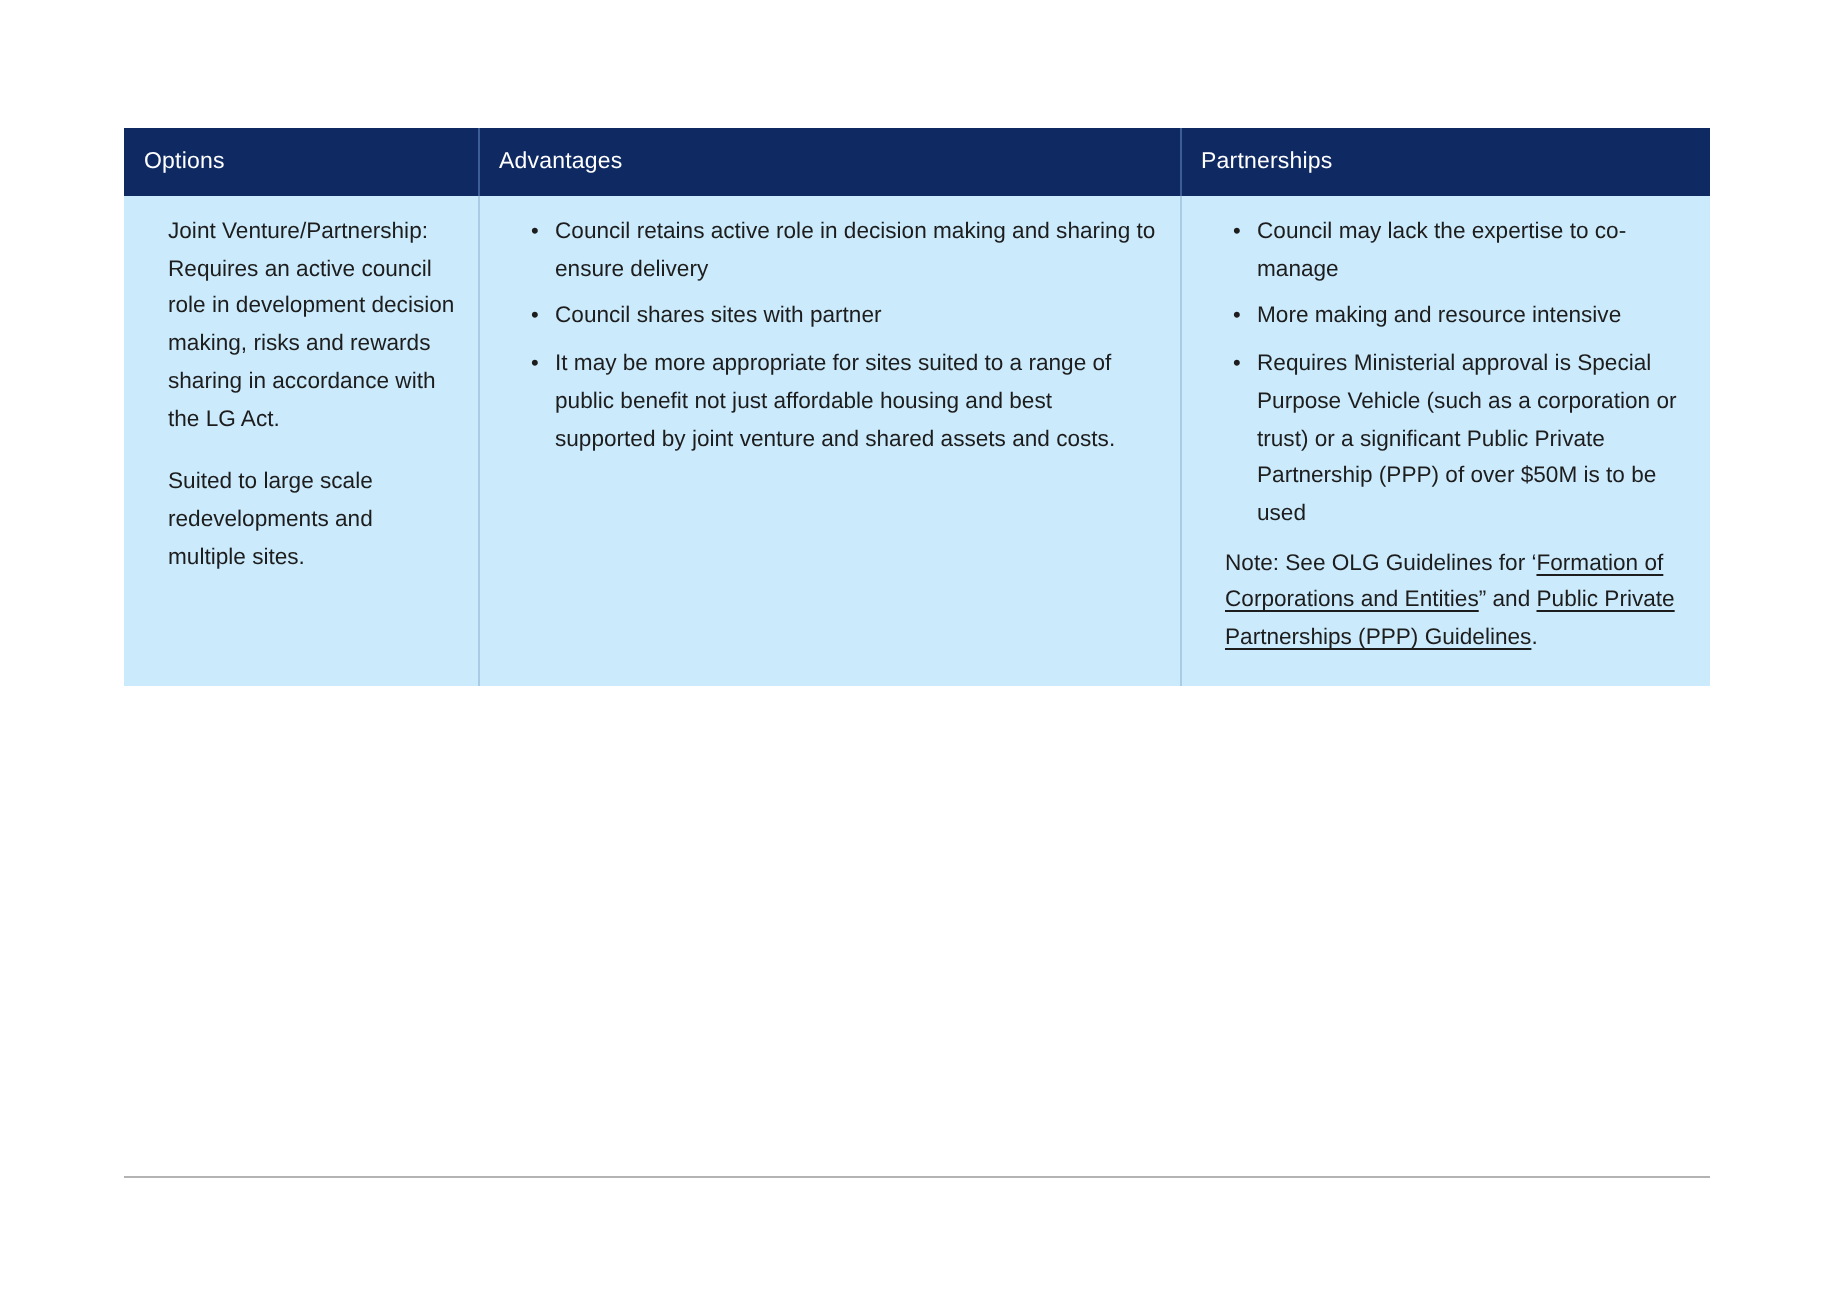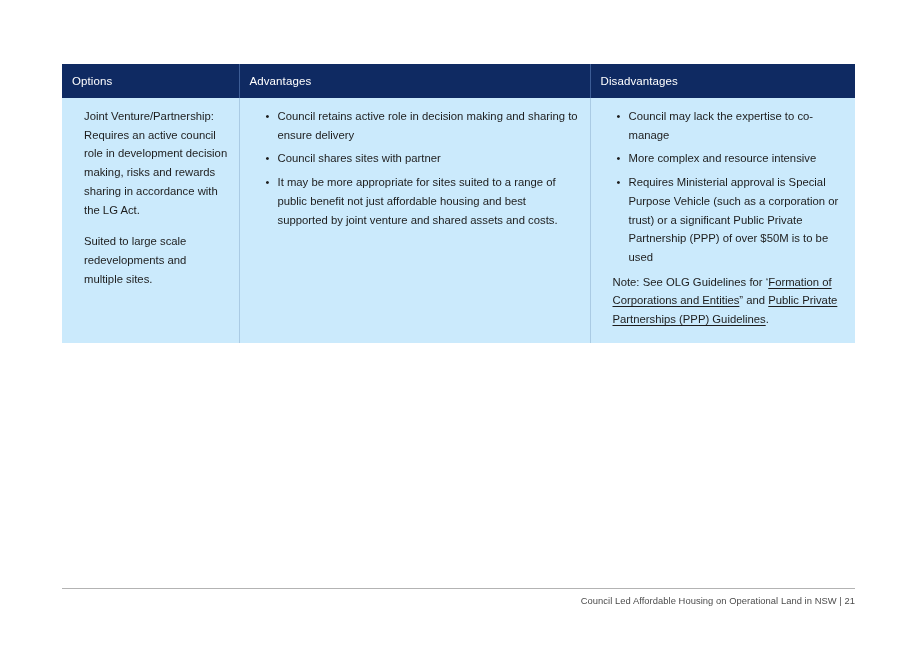--- a/index.html
+++ b/index.html
@@ -140,21 +140,21 @@
   <table class="options-table">
     <colgroup>
       <col class="c-options">
       <col class="c-advantages">
       <col class="c-disadvantages">
     </colgroup>
     <thead>
       <tr>
         <th>Options</th>
         <th>Advantages</th>
-        <th>Disadvantages</th>
+        <th>Partnerships</th>
       </tr>
     </thead>
     <tbody>
       <tr>
 
         <td class="cell-options">
           <p class="cell-p">
             <span class="lead-term">Joint Venture/Partnership:</span>
             <span>Requires an active council role in development decision making, risks and rewards sharing in accordance with the LG Act.</span>
           </p>
@@ -165,26 +165,25 @@
           <ul class="bullets">
             <li>Council retains active role in decision making and sharing to ensure delivery</li>
             <li>Council shares sites with partner</li>
             <li>It may be more appropriate for sites suited to a range of public benefit not just affordable housing and best supported by joint venture and shared assets and costs.</li>
           </ul>
         </td>
 
         <td>
           <ul class="bullets">
             <li>Council may lack the expertise to co-manage</li>
-            <li>More complex and resource intensive</li>
+            <li>More making and resource intensive</li>
             <li>Requires Ministerial approval is Special Purpose Vehicle (such as a corporation or trust) or a significant Public Private Partnership (PPP) of over $50M is to be used</li>
           </ul>
           <p class="note"><span>Note: See OLG Guidelines for ‘</span><a class="doclink" href="#">Formation of Corporations and Entities</a><span>” and </span><a class="doclink" href="#">Public Private Partnerships (PPP) Guidelines</a><span>.</span></p>
         </td>
 
       </tr>
     </tbody>
   </table>
 
   <div class="footer-rule"></div>
-  <div class="footer-text">Council Led Affordable Housing on Operational Land in NSW | 21</div>
 
 </div>
 
 </body></html>

